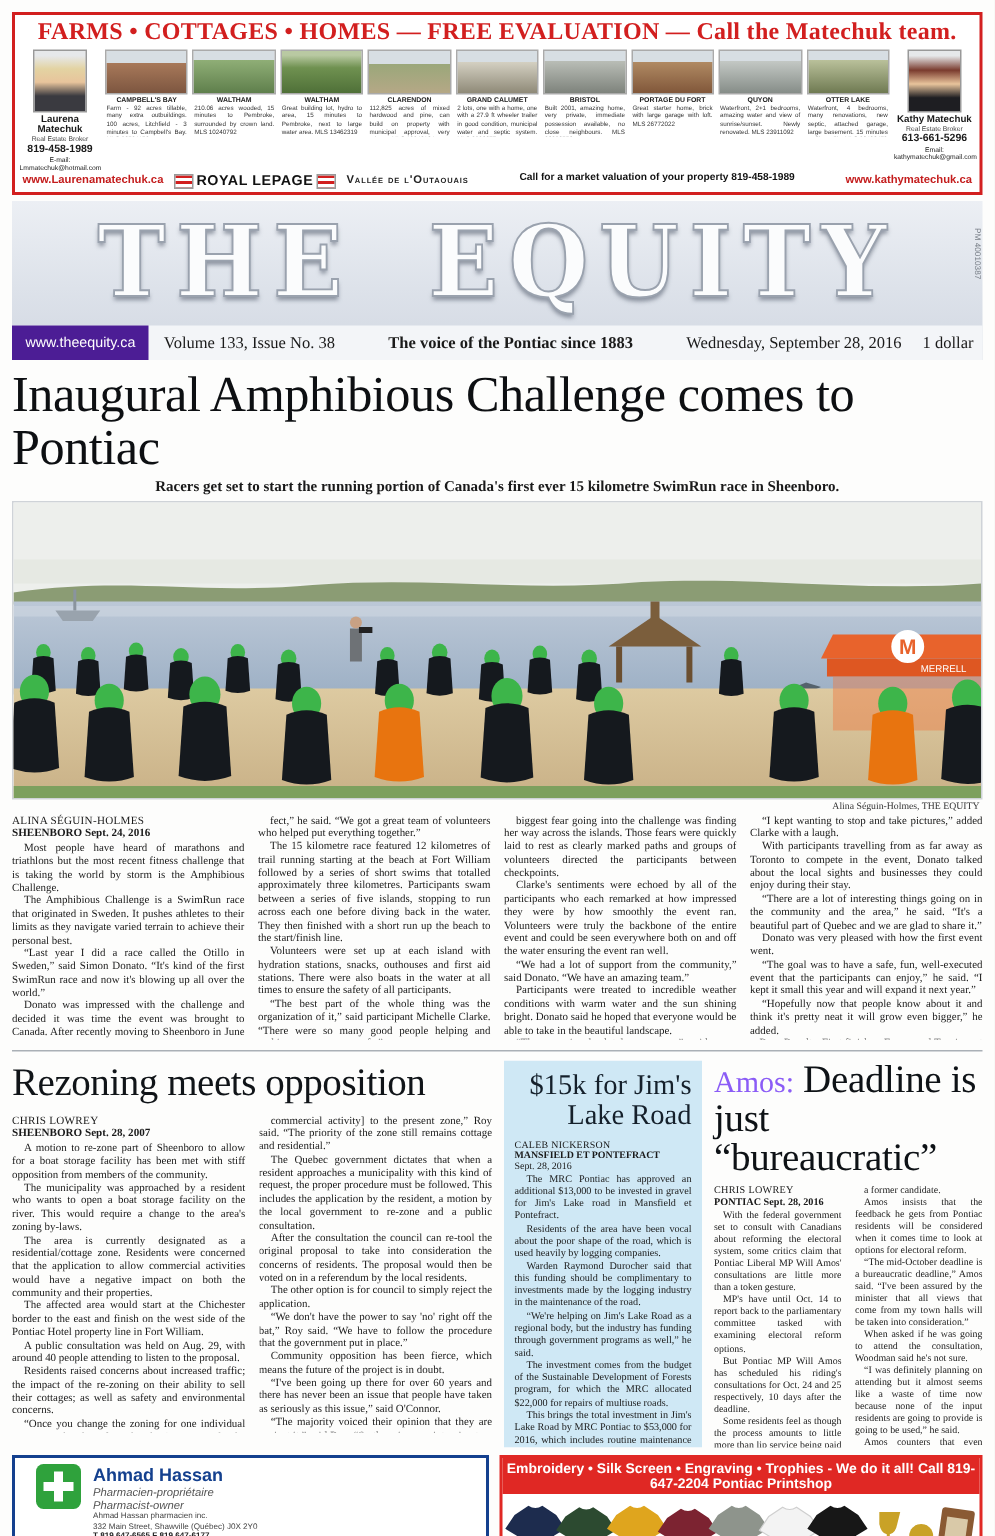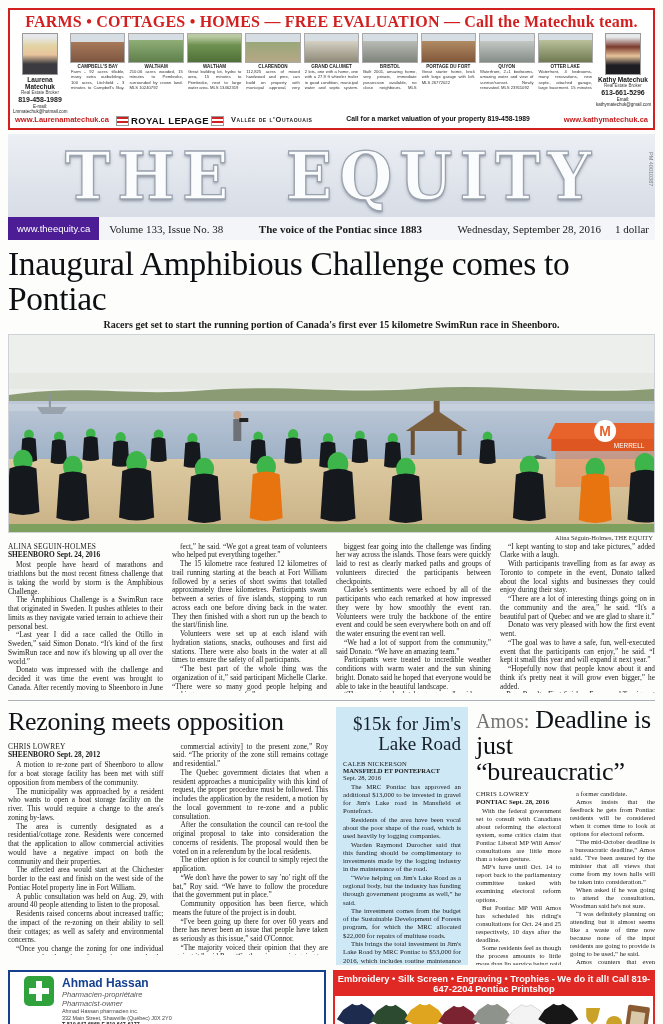--- a/index.html
+++ b/index.html
@@ -82,21 +82,21 @@
   .rezoning h2{font-size:26px;font-weight:500;margin:0 0 6px;letter-spacing:-.3px;color:#101418;}
   .cols2{height:212px;}
   .bluebox{width:132px;flex:none;background:#cfe8f5;padding:7px 7px 6px;box-sizing:border-box;}
   .bluebox h3{font-size:19px;font-weight:500;margin:0 0 5px;line-height:1.08;color:#15202b;text-align:right;}
   .bb-byline{font-size:6.6px;letter-spacing:.2px;}
   .bb-dateline{font-weight:bold;font-size:6.6px;}
   .bb-date{font-size:6.6px;margin-bottom:2px;}
   .bb-body{font-size:6.8px;line-height:1.22;text-align:justify;}
   .amos{flex:1;min-width:0;}
   .amos-h{margin:0 0 5px;line-height:1.0;}
-  .amos-kicker{font-size:20px;color:#737373;font-weight:400;}
+  .amos-kicker{font-size:20px;color:#8b5cf6;font-weight:400;}
   .amos-main{font-size:26px;color:#0e1216;font-weight:500;letter-spacing:-.2px;}
   .amos-cols{height:200px;}
   .amos-cols .col{font-size:6.6px;line-height:1.22;}
   .amos-cols .para{text-indent:6px;}
   .amos-cols .byline,.amos-cols .dateline{font-size:6.8px;}
 
   
   .botads{display:flex;gap:7px;margin-top:5px;height:80px;}
   .pharm{width:318px;flex:none;border:2px solid #14408e;background:#fff;display:flex;flex-direction:column;box-sizing:border-box;}
   .pharm-top{display:flex;gap:8px;padding:4px 6px 2px 14px;flex:1;}
@@ -321,21 +321,21 @@
   </div>
 
   <hr class="rule">
 
   <div class="row2">
     <div class="rezoning">
       <h2>Rezoning meets opposition</h2>
       <div class="cols cols2">
         <div class="col">
           <div class="byline">CHRIS LOWREY</div>
-          <div class="dateline">SHEENBORO Sept. 28, 2012</div>
+          <div class="dateline">SHEENBORO Sept. 28, 2007</div>
           <div>
                 <p class="para">A motion to re-zone part of Sheenboro to allow for a boat storage facility has been met with stiff opposition from members of the community.</p>
                 <p class="para">The municipality was approached by a resident who wants to open a boat storage facility on the river. This would require a change to the area's zoning by-laws.</p>
                 <p class="para">The area is currently designated as a residential/cottage zone. Residents were concerned that the application to allow commercial activities would have a negative impact on both the community and their properties.</p>
                 <p class="para">The affected area would start at the Chichester border to the east and finish on the west side of the Pontiac Hotel property line in Fort William.</p>
                 <p class="para">A public consultation was held on Aug. 29, with around 40 people attending to listen to the proposal.</p>
                 <p class="para">Residents raised concerns about increased traffic; the impact of the re-zoning on their ability to sell their cottages; as well as safety and environmental concerns.</p>
                 <p class="para">“Once you change the zoning for one individual you open the door for other businesses to do the same,” said Bert O'Connor, a local cottager.</p>
               </div>
         </div>

